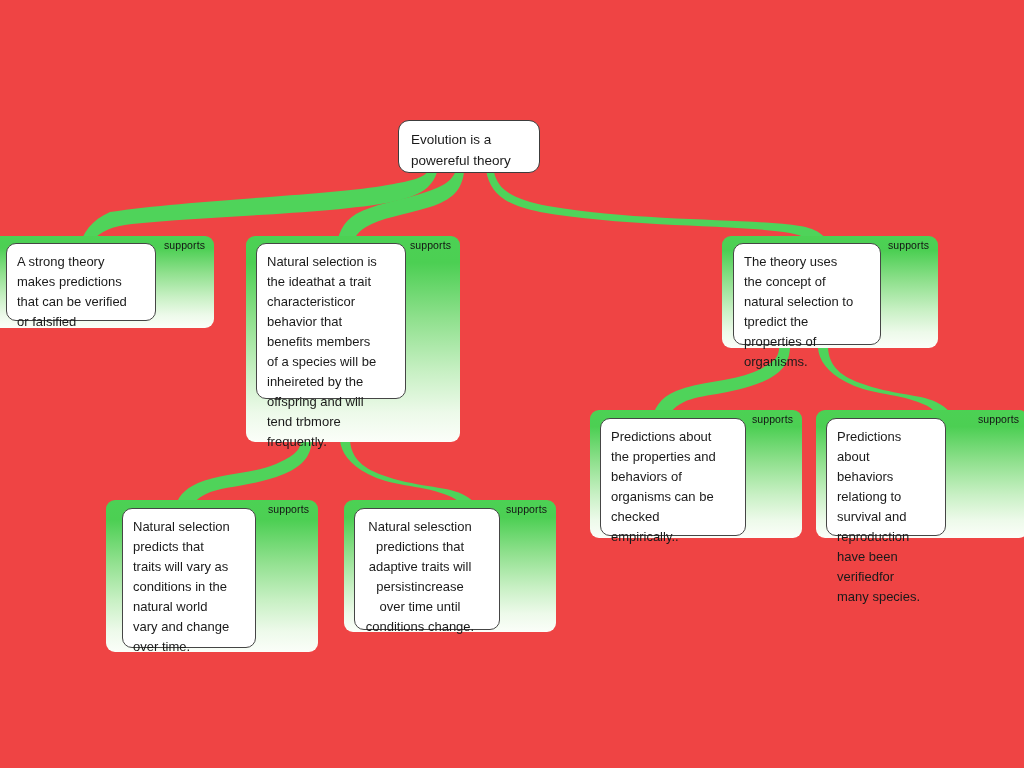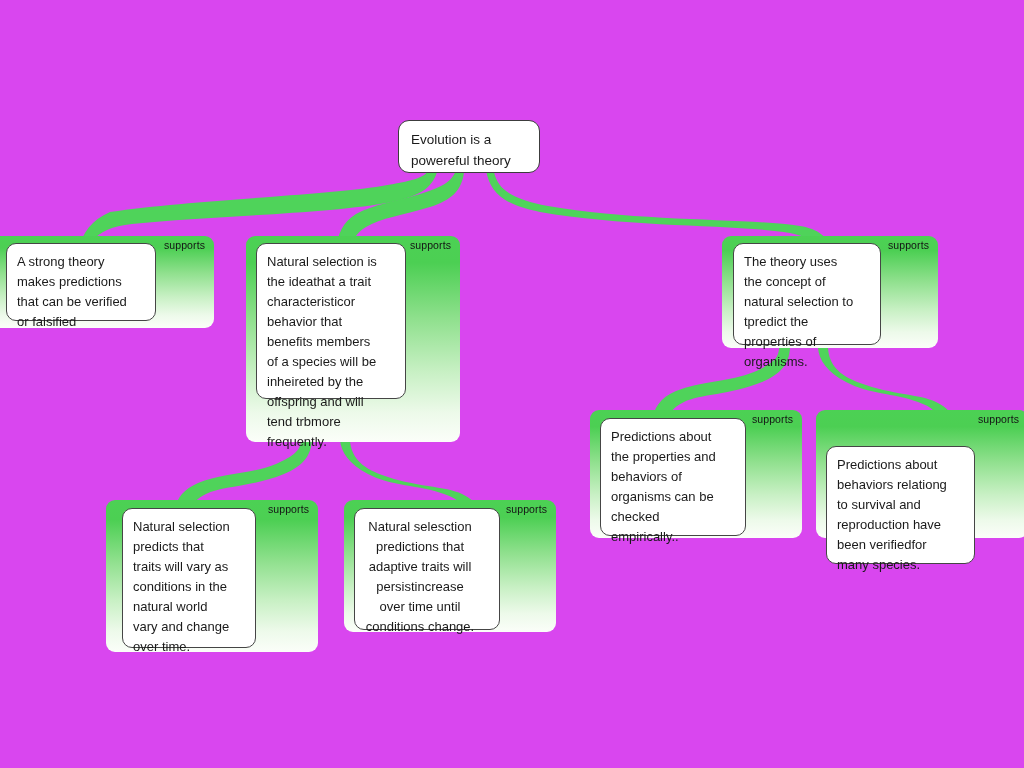--- a/index.html
+++ b/index.html
@@ -5,21 +5,21 @@
 <style>
   html, body {
     margin: 0;
     padding: 0;
     background: #000000;
   }
   #canvas {
     position: relative;
     width: 1024px;
     height: 768px;
-    background: #d946ef;
+    background: #ef4444;
     overflow: hidden;
     font-family: "Liberation Sans", sans-serif;
   }
   #links {
     position: absolute;
     left: 0;
     top: 0;
     width: 1024px;
     height: 768px;
     pointer-events: none;
@@ -154,17 +154,17 @@
   <div class="claim" style="left:590px; top:410px; width:212px; height:128px;">
     <span class="claim-label">supports</span>
   </div>
   <div class="claim-card" style="left:600px; top:418px; width:146px; height:118px;">
     <span>Predictions about the properties and behaviors of organisms can be checked empirically..</span>
   </div>
 
   <div class="claim" style="left:816px; top:410px; width:212px; height:128px;">
     <span class="claim-label">supports</span>
   </div>
-  <div class="claim-card" style="left:826px; top:418px; width:149px; height:118px;margin-top:28px;">
+  <div class="claim-card" style="left:826px; top:418px; width:120px; height:118px;">
     <span>Predictions about behaviors relationg to survival and reproduction have been verifiedfor many species.</span>
   </div>
 
 </div>
 
 </body></html>

